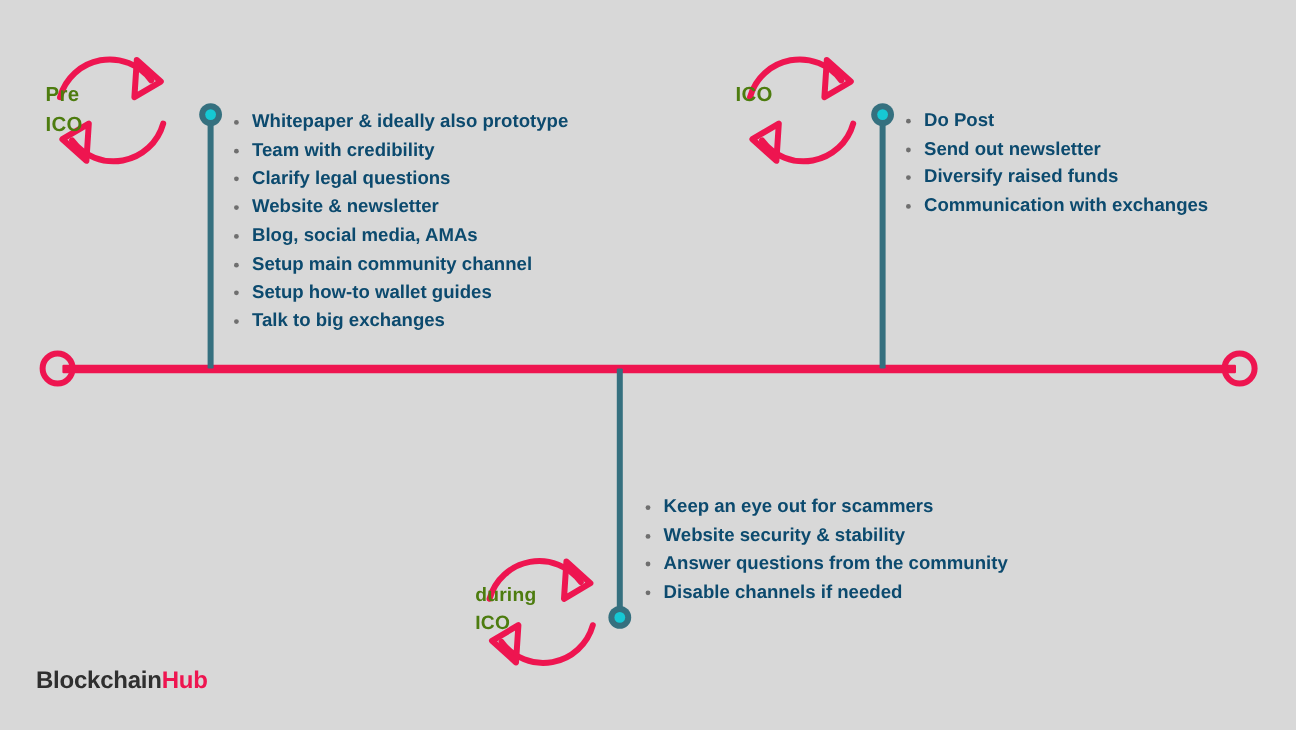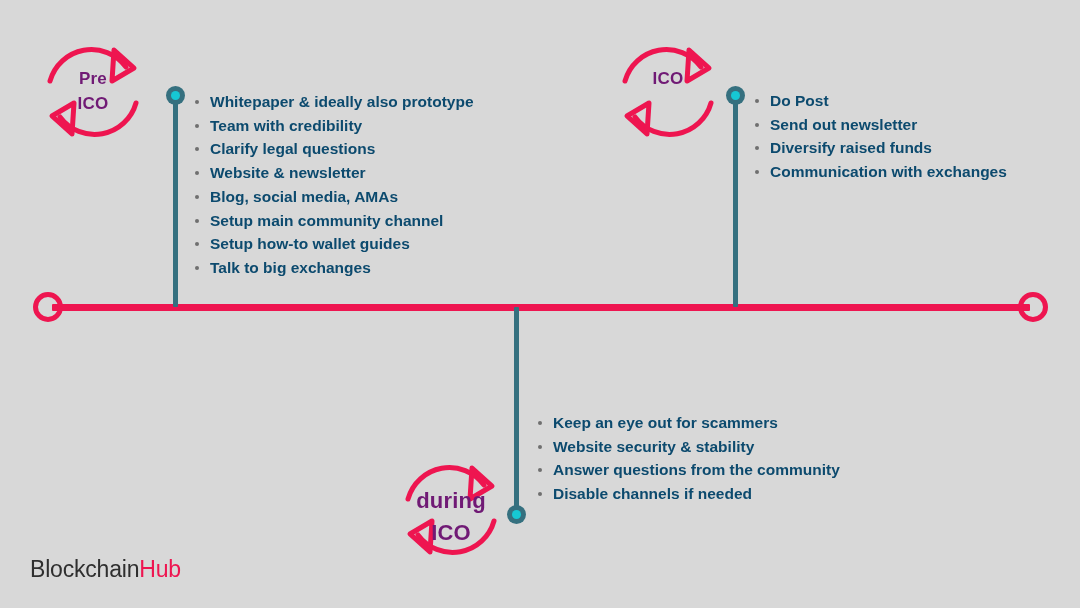--- a/index.html
+++ b/index.html
@@ -85,38 +85,38 @@
   .cycle-icon {
     position: absolute;
     width: 110px;
     height: 110px;
   }
   .cycle-icon svg { display: block; width: 110px; height: 110px; }
   .cycle-label {
     position: absolute;
     left: 0;
     width: 110px;
-    text-align: center;
-    color: #701a75;
+    text-align: left;
+    color: #4d7c0f;
     font-weight: bold;
     font-size: 17px;
     letter-spacing: 0.2px;
     line-height: 1.45;
   }
   .cycle-label .l1 { display: block; }
   .cycle-label .l2 { display: block; }
 
   .icon-pre    { left: 38px;  top: 37px; }
   .icon-pre .cycle-label    { top: 30px; }
 
   .icon-post   { left: 613px; top: 37px; }
   .icon-post .cycle-label   { top: 30px; }
 
   .icon-during { left: 396px; top: 455px; }
-  .icon-during .cycle-label { top: 30px; font-size: 22px; }
+  .icon-during .cycle-label { top: 30px; font-size: 16px; }
 
   
   .bullet-list {
     position: absolute;
     margin: 0;
     padding: 0;
     list-style: none;
   }
   .bullet-list li {
     position: relative;
@@ -140,22 +140,22 @@
 
   .list-pre    { left: 192px; top: 90px; }
   .list-post   { left: 752px; top: 89px; }
   .list-during { left: 535px; top: 411px; }
 
   
   .logo {
     position: absolute;
     left: 30px;
     top: 556px;
-    font-size: 23px;
-    font-weight: normal;
+    font-size: 20px;
+    font-weight: bold;
     letter-spacing: -0.2px;
   }
   .logo .logo-main { color: #2f2f2f; }
   .logo .logo-accent { color: #ee1550; }
 </style>
 </head>
 <body>
 
 <div id="canvas">
 

